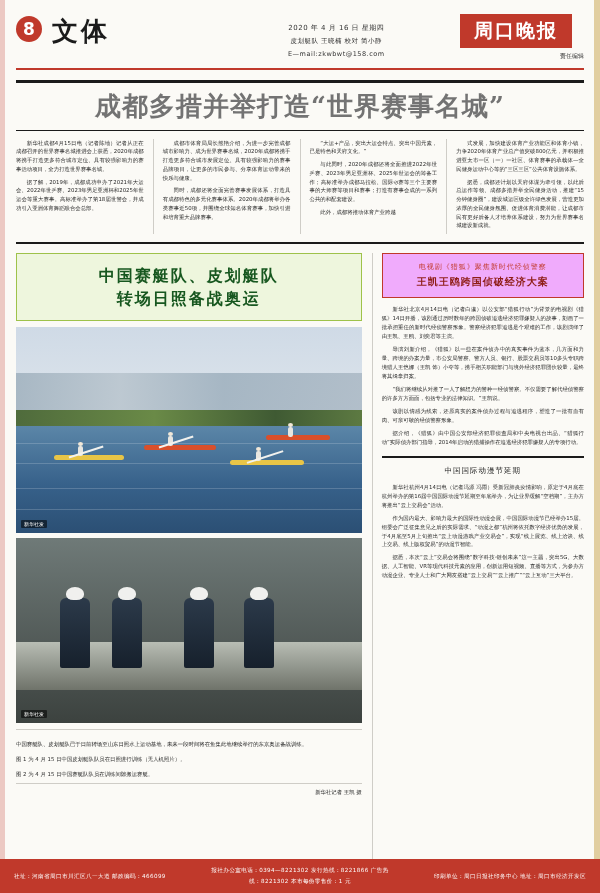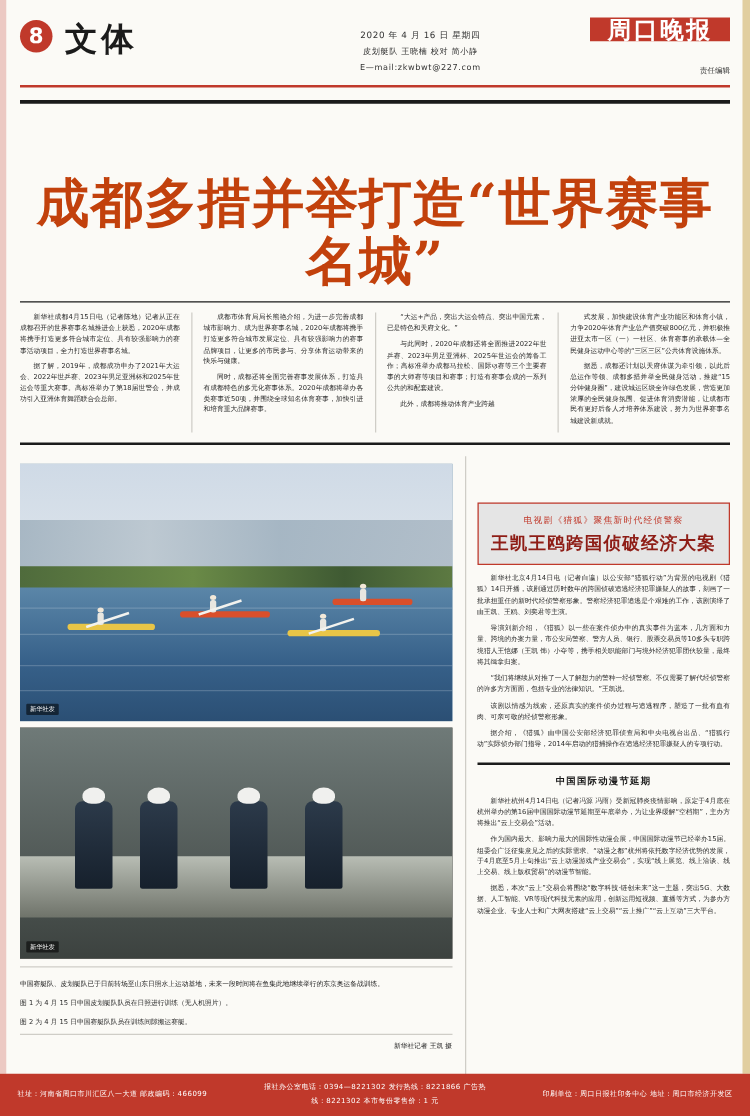--- a/index.html
+++ b/index.html
@@ -35,42 +35,42 @@
     font-size:26px;font-weight:bold;color:#1b1b1b;
     letter-spacing:3px;margin-left:10px;margin-top:0px;
   }
   .mast-center{
     position:absolute;left:272px;top:8px;
     text-align:center;font-size:6.5px;color:#333;line-height:1.9;
   }
   .mast-center .dateline{font-size:7px;letter-spacing:.5px;}
   .mast-center .staff{letter-spacing:.5px;}
   .mast-logo{
-    position:absolute;right:0;top:0;
-    width:112px;height:19px;
+    position:absolute;right:12px;top:0;
+    width:112px;height:34px;
     background:#c0392b;color:#fff;
     font-family:"DejaVu Serif","Liberation Serif",serif;
     font-size:19px;font-weight:bold;letter-spacing:2px;
     display:flex;align-items:center;justify-content:center;
   }
   .mast-sub{
     position:absolute;right:0;top:38px;
     font-size:6px;color:#333;
   }
   
   .headline-wrap{
     margin-top:10px;
     border-top:3px solid #1b1b1b;
     border-bottom:1px solid #1b1b1b;
     padding:9px 0 9px 0;
   }
   .headline{
     font-family:"DejaVu Serif","Liberation Serif",serif;
-    font-size:42px;font-weight:bold;color:#c2410c;
-    text-align:center;letter-spacing:1px;line-height:1.1;margin-top:48px;
+    font-size:26px;font-weight:bold;color:#737373;
+    text-align:center;letter-spacing:1px;line-height:1.1;
   }
   
   .lead-cols{
     display:flex;gap:9px;
     margin-top:8px;
     padding-bottom:8px;
     border-bottom:2px solid #1b1b1b;
   }
   .lead-col{
     flex:1;
@@ -141,36 +141,36 @@
     margin-top:6px;text-align:justify;
   }
   .cap-red{color:#1b1b1b;}
   .caption-box{
     border-top:1px solid #cfcdc7;border-bottom:1px solid #cfcdc7;
     padding:4px 0;margin-top:6px;
   }
   .byline{text-align:right;font-size:5.4px;margin-top:5px;color:#2a2a2a;}
   
   .rbox{
-    background:#e5e5e5;
+    background:#f0abfc;
     border:1px solid #c0392b;
-    padding:8px 6px;text-align:center;margin-top:37px;
+    padding:8px 6px;text-align:center;
   }
   .rbox .kicker{font-size:7px;color:#c0392b;letter-spacing:1px;margin-bottom:4px;}
   .rbox .rtitle{
-    font-family:Liberation Sans, sans-serif;
-    font-size:14px;font-weight:bold;color:#8e1d16;letter-spacing:1px;line-height:1.3;text-align:center;
+    font-family:Liberation Mono, monospace;
+    font-size:10px;font-weight:bold;color:#8e1d16;letter-spacing:1px;line-height:1.3;text-align:center;
   }
   .rtext{
     font-size:5.4px;line-height:1.66;color:#2a2a2a;text-align:justify;margin-top:7px;
   }
   .rtext p{margin:0 0 4px 0;text-indent:2em;}
   .rdiv{border-top:2px solid #1b1b1b;margin:9px 0 8px 0;}
   .rhead2{text-align:center;}
-  .rhead2 .sub{font-size:7.5px;color:#1b1b1b;letter-spacing:1px;font-weight:bold;}
+  .rhead2 .sub{font-size:7.5px;color:#1b1b1b;letter-spacing:1px;}
   .rhead2 .main{
     font-family:"DejaVu Serif","Liberation Serif",serif;
     font-size:17px;font-weight:bold;color:#111;letter-spacing:1px;margin-top:4px;
   }
   
   .footer{
     position:absolute;left:0;right:0;bottom:0;
     height:34px;background:#c0392b;color:#fff;
     display:flex;align-items:center;
     font-size:5.6px;letter-spacing:.4px;
@@ -193,21 +193,21 @@
 
   <div class="edge2"></div>
   <div class="edge"></div>
 
   <div class="masthead">
     <div class="page-badge">8</div>
     <div class="section-name">文体</div>
     <div class="mast-center">
       <div class="dateline">2020 年 4 月 16 日 星期四</div>
       <div class="staff">皮划艇队 王晓楠  校对 简小静</div>
-      <div class="staff">E—mail:zkwbwt@227.com</div>
+      <div class="staff">E—mail:zkwbwt@158.com</div>
     </div>
     <div class="mast-logo">周口晚报</div>
     <div class="mast-sub">责任编辑</div>
   </div>
 
   <div class="headline-wrap">
     <div class="headline">成都多措并举打造“世界赛事名城”</div>
   </div>
 
   <div class="lead-cols">
@@ -227,20 +227,24 @@
     <div class="lead-col">
       <p>式发展，加快建设体育产业功能区和体育小镇，力争2020年体育产业总产值突破800亿元，并积极推进亚太市一区（一）一社区、体育赛事的承载体—全民健身运动中心等的“三区三区”公共体育设施体系。</p>
       <p>据悉，成都还计划以天府体谋为牵引领，以此后总运作等领、成都多措并举全民健身活动，推建“15分钟健身圈”，建设城运区级全许绿色发展，营造更加浓厚的全民健身氛围、促进体育消费潜能，让成都市民有更好后备人才培养体系建设，努力为世界赛事名城建设新成就。</p>
     </div>
   </div>
 
   <div class="lower">
 
     <div class="lower-left">
 
+      <div class="banner">
+        <div class="banner-l1">中国赛艇队、皮划艇队</div>
+        <div class="banner-l2">转场日照备战奥运</div>
+      </div>
 
       <div class="photo photo1">
         <div class="sky"></div>
         <div class="skyline"></div>
         <div class="treeline"></div>
         <div class="water"></div>
         <div class="wave" style="top:56%"></div>
         <div class="wave" style="top:66%"></div>
         <div class="wave" style="top:78%"></div>
         <div class="wave" style="top:88%"></div>

